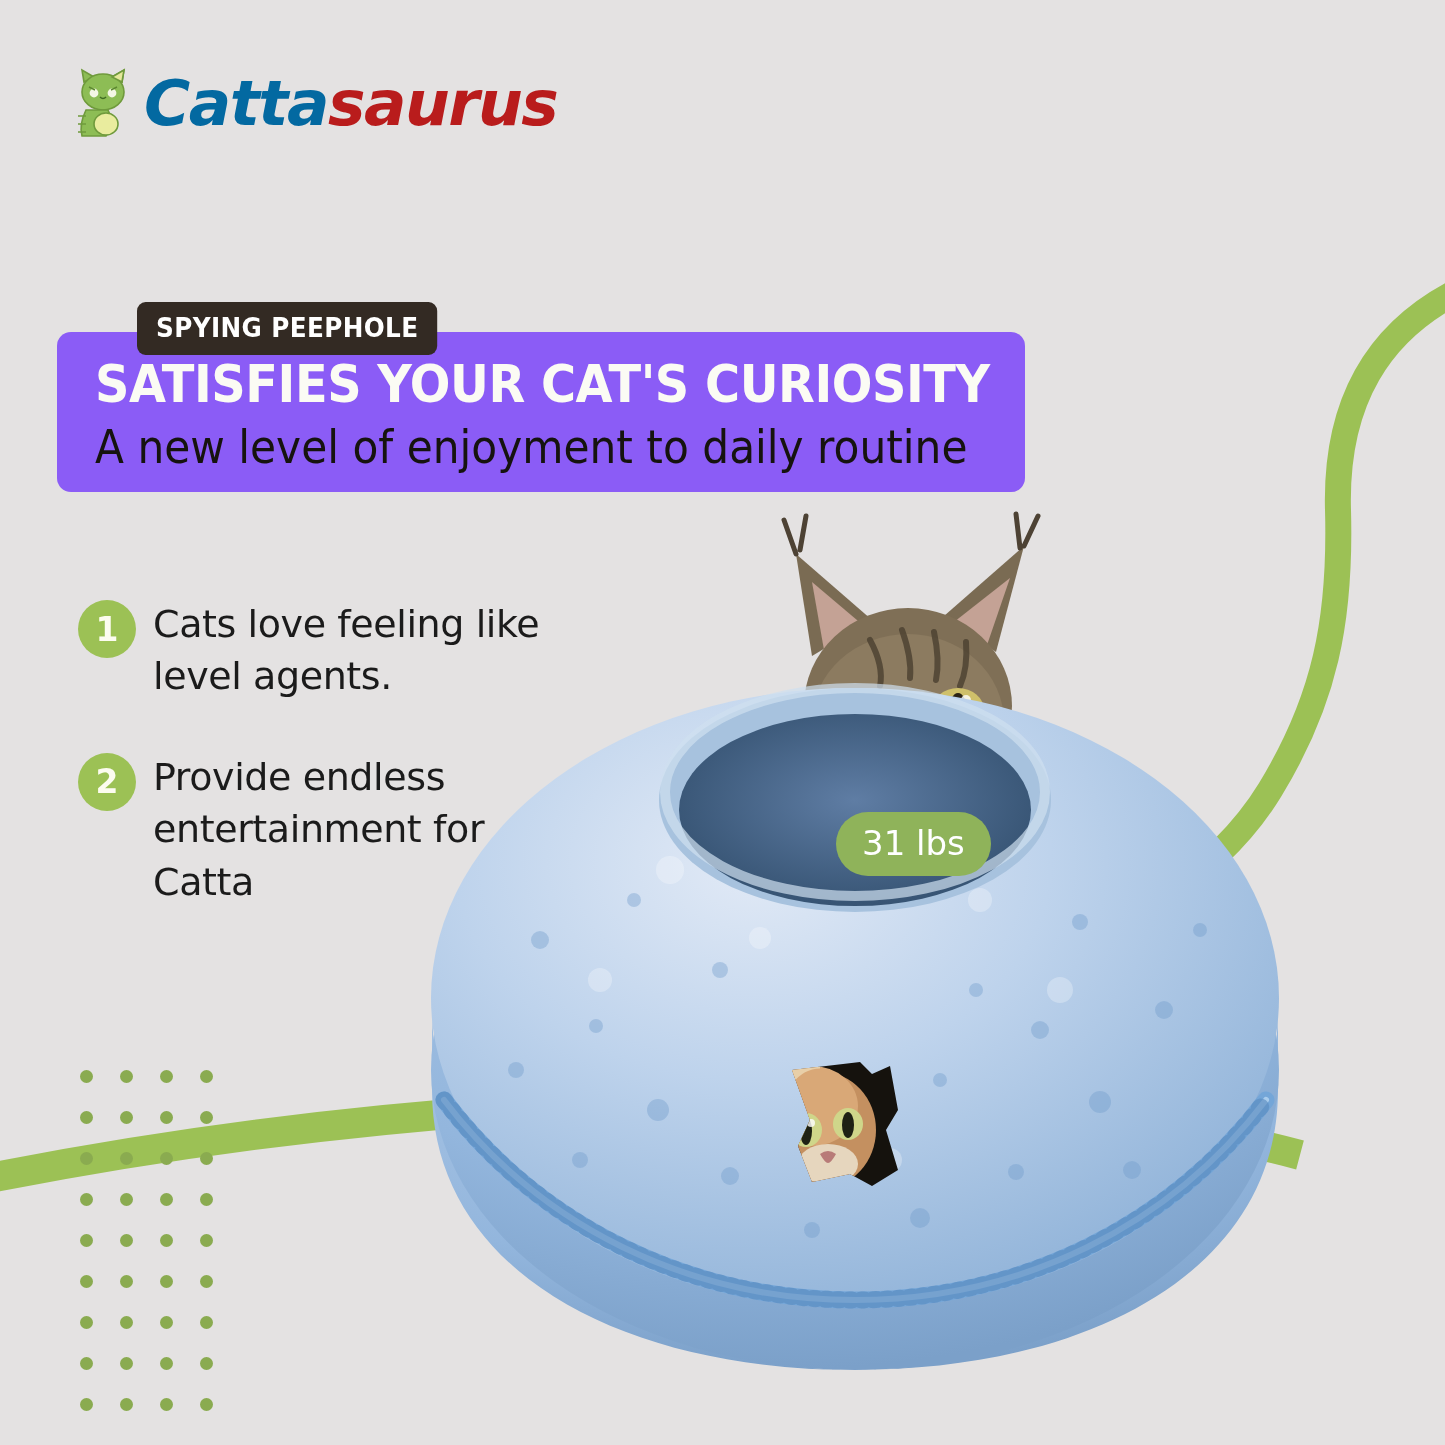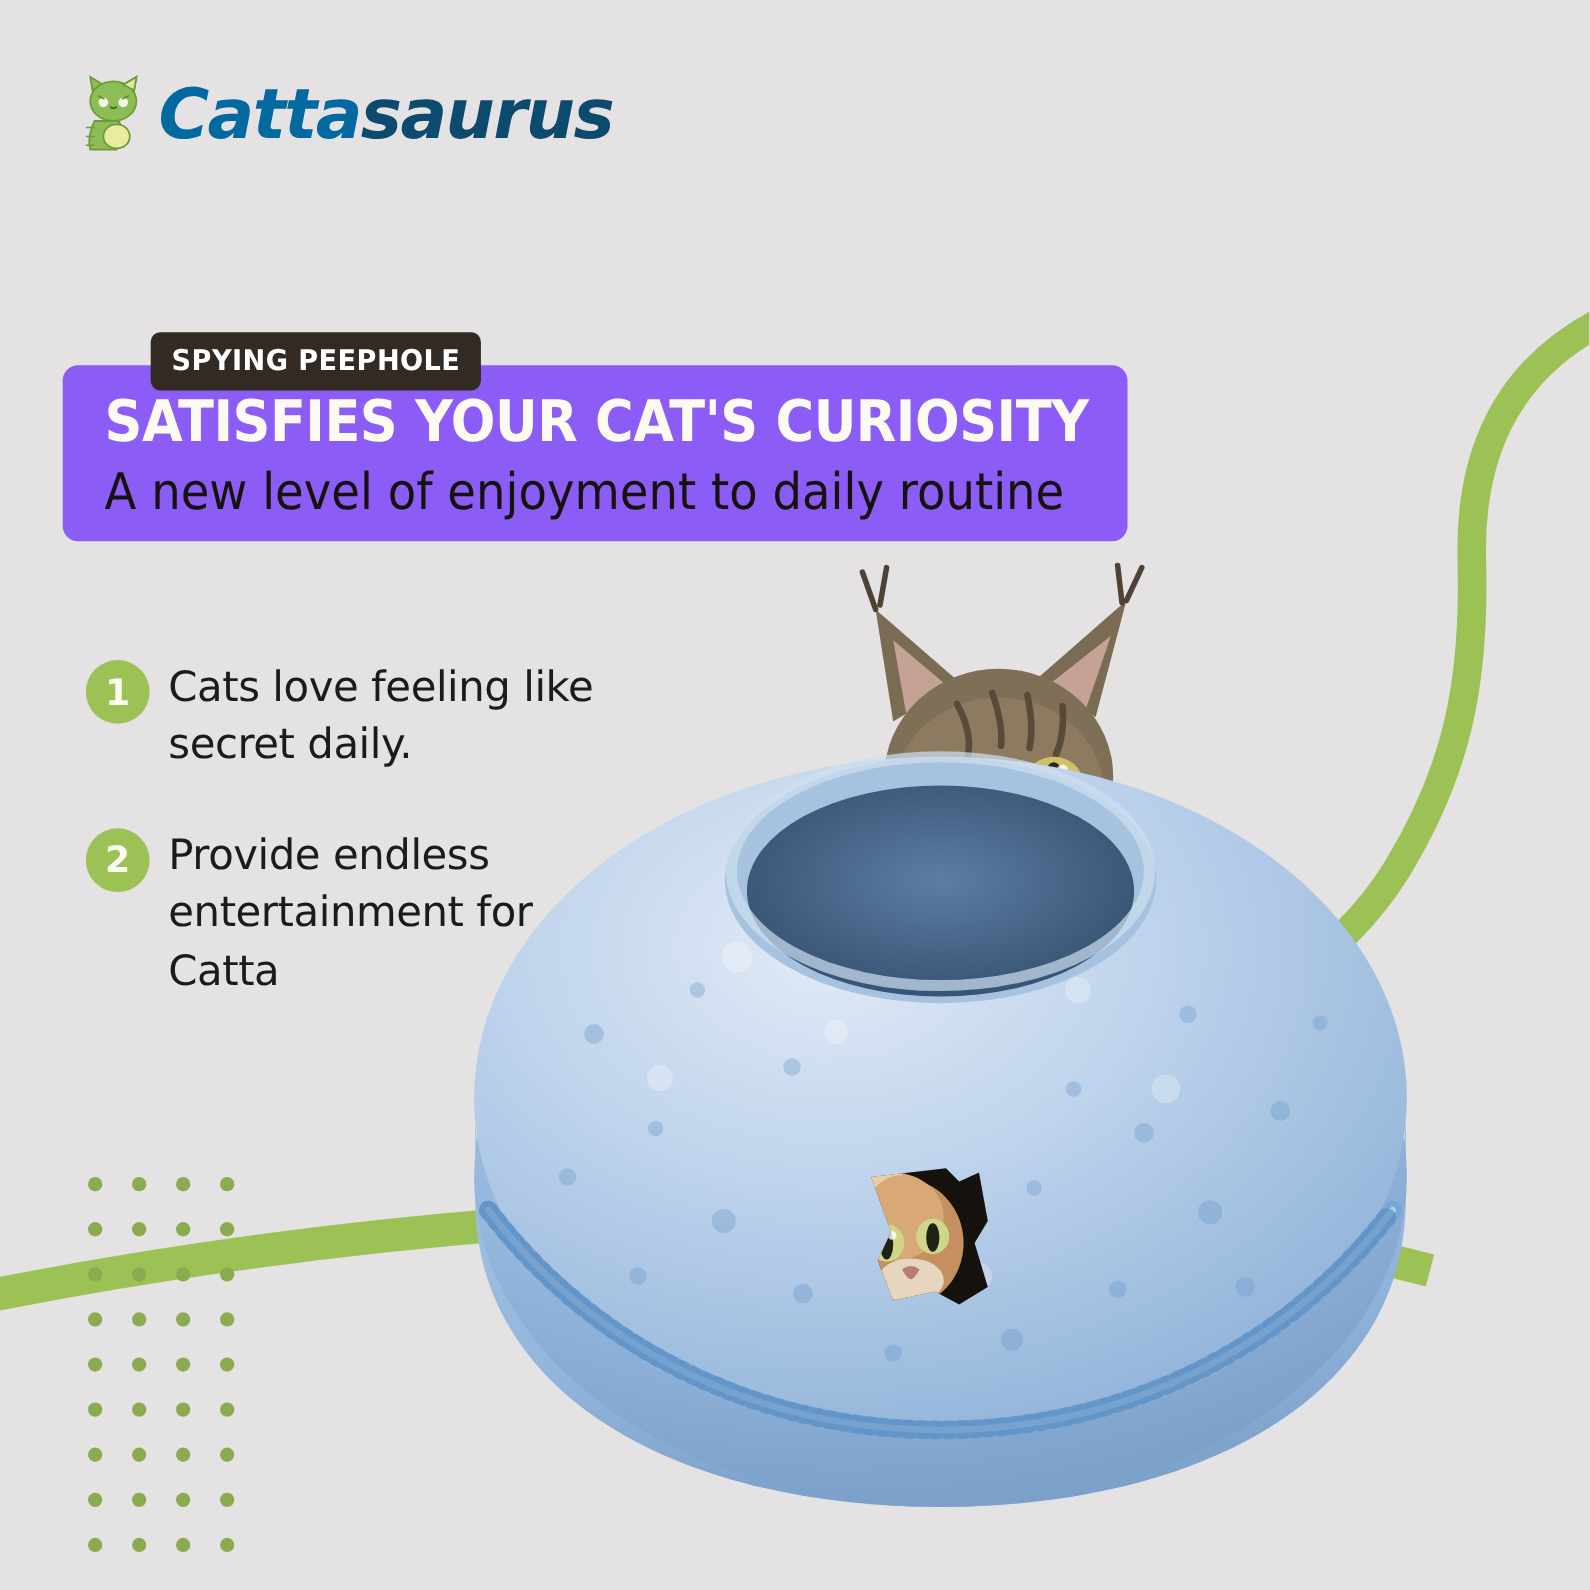--- a/index.html
+++ b/index.html
@@ -43,21 +43,21 @@
   #logo-text {
     font-family: "DejaVu Sans", sans-serif;
     font-size: 63px;
     font-weight: bold;
     font-style: italic;
     letter-spacing: -1.5px;
     line-height: 1;
     white-space: nowrap;
   }
   #logo-text .b1 { color: #0369a1; }
-  #logo-text .b2 { color: #0c4a6e; }
+  #logo-text .b2 { color: #b91c1c; }
 
   
   #banner {
     position: absolute;
     left: 57px;
     top: 332px;
     width: 968px;
     height: 160px;
     background: #8b5cf6;
     border-radius: 14px;
@@ -216,21 +216,21 @@
 
   <div id="banner">
     <div id="banner-title">SATISFIES YOUR CAT'S CURIOSITY</div>
     <div id="banner-sub">A new level of enjoyment to daily routine</div>
   </div>
   <div id="tag">SPYING PEEPHOLE</div>
 
   <div id="features">
     <div class="feature">
       <div class="feature-num">1</div>
-      <div class="feature-text">Cats love feeling like secret daily.</div>
+      <div class="feature-text">Cats love feeling like level agents.</div>
     </div>
     <div class="feature">
       <div class="feature-num">2</div>
       <div class="feature-text">Provide endless entertainment for Catta</div>
     </div>
   </div>
 
   <div id="dots">
     <table>
         <tbody id="dot-body">
@@ -520,14 +520,15 @@
 
         <g>
           <path d="M24 630 C120 756, 268 830, 435 830 C602 830, 750 756, 846 630" fill="none" stroke="#74a6d8" stroke-width="17" stroke-linecap="round"></path>
           <path d="M24 630 C120 756, 268 830, 435 830 C602 830, 750 756, 846 630" fill="none" stroke="#a9ccec" stroke-width="6" stroke-linecap="round"></path>
           <path d="M24 630 C120 756, 268 830, 435 830 C602 830, 750 756, 846 630" fill="none" stroke="#5b8cc0" stroke-width="17" stroke-linecap="round" stroke-dasharray="3 9" opacity="0.65"></path>
         </g>
       </g>
     </svg>
   </div>
 
+  <div id="weight-badge">31 lbs</div>
 
 </div>
 
 </body></html>

